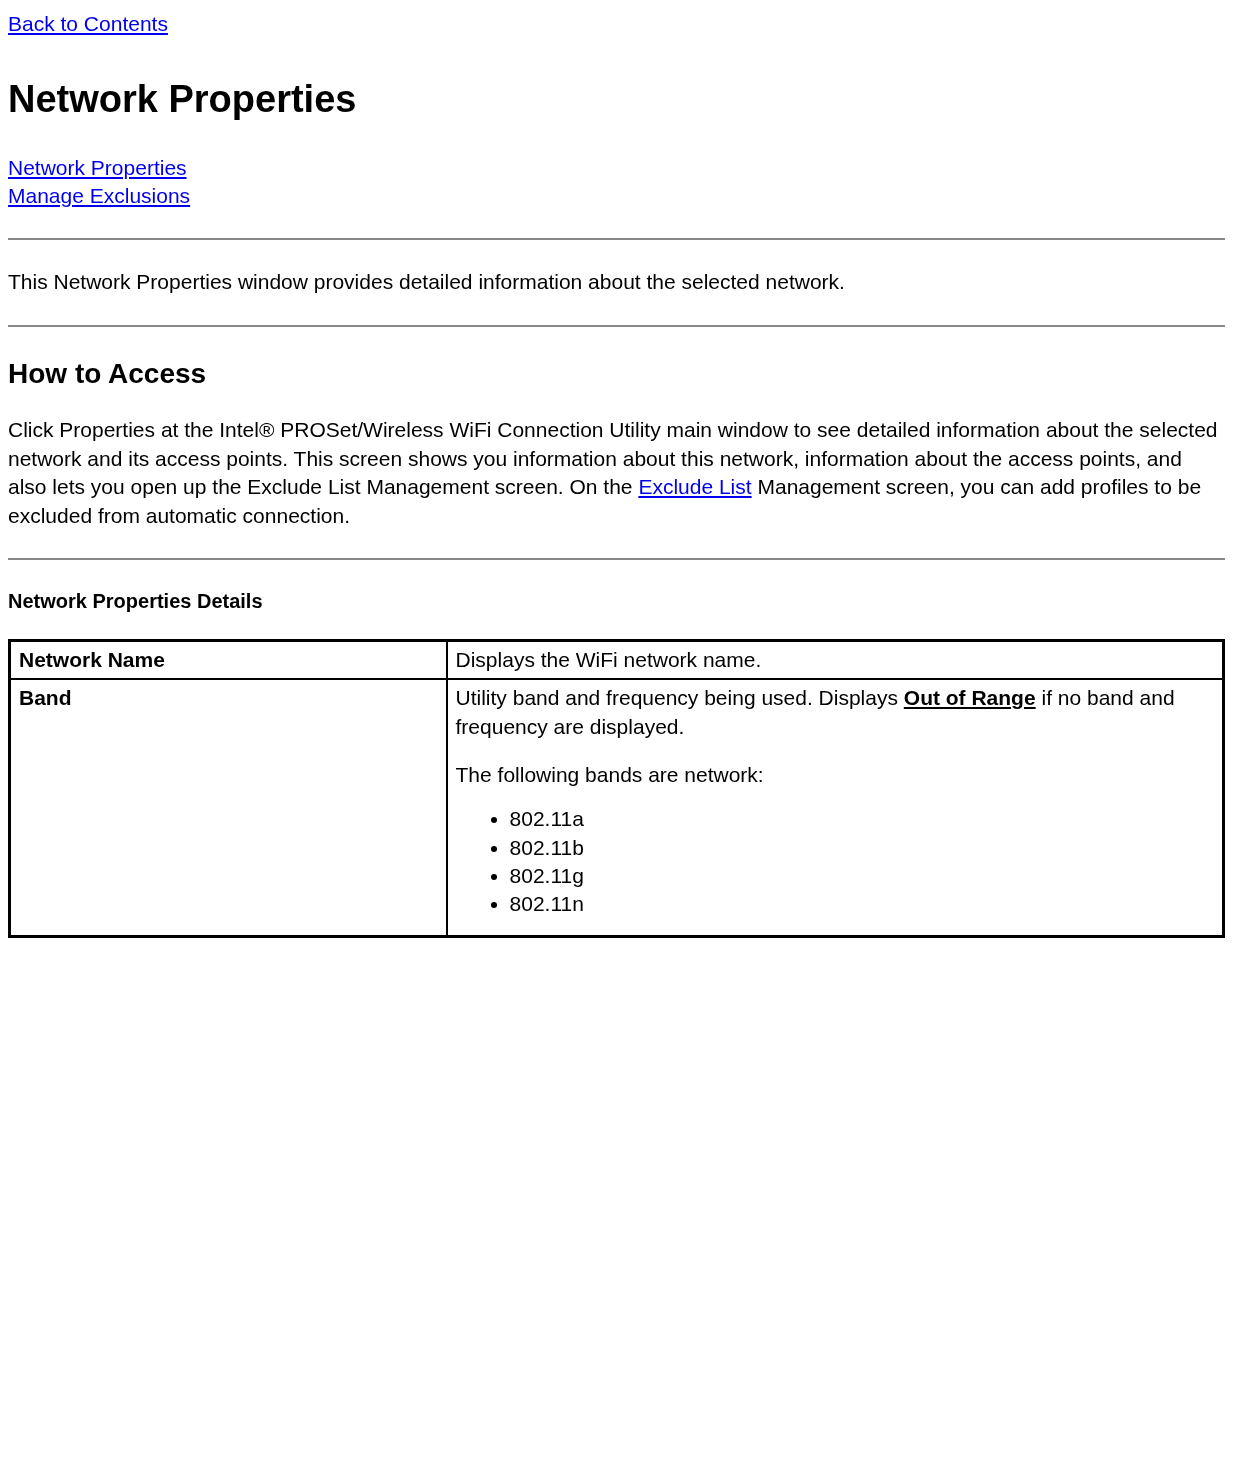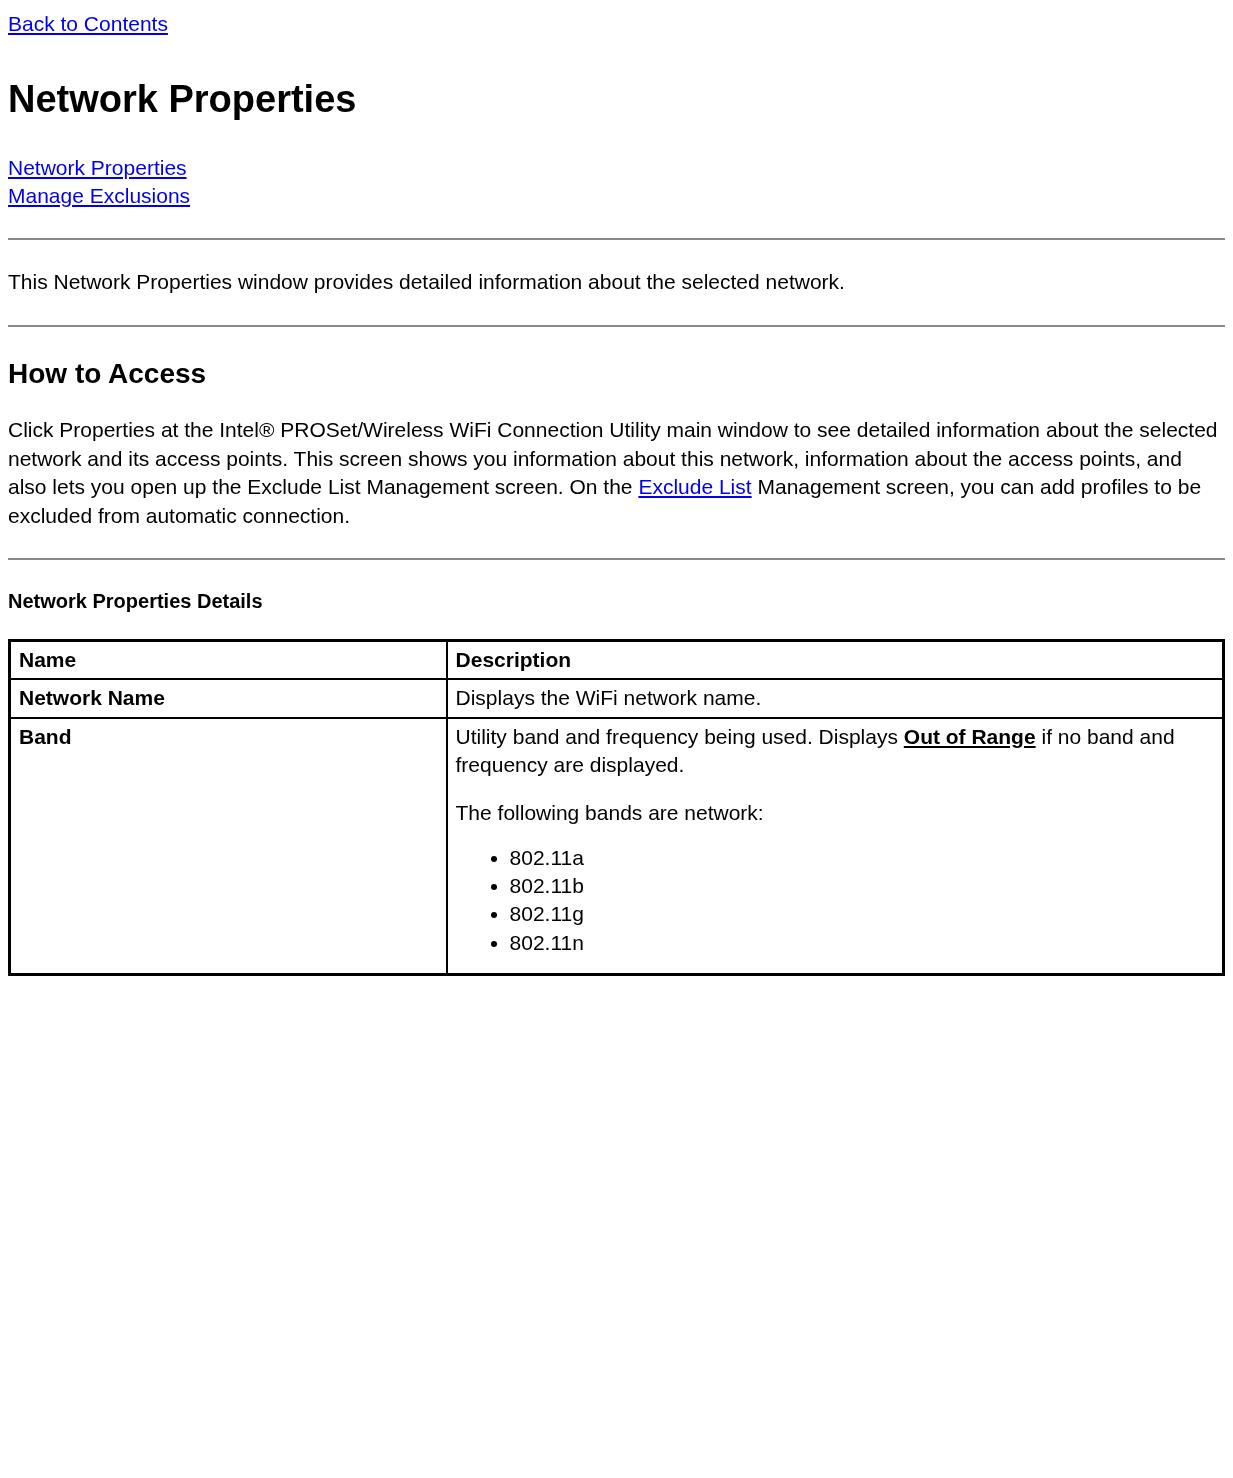--- a/index.html
+++ b/index.html
@@ -107,24 +107,20 @@
 <p>
   <span>Click Properties at the Intel® PROSet/Wireless WiFi Connection Utility main window to see detailed information about the selected network and its access points. This screen shows you information about this network, information about the access points, and also lets you open up the Exclude List Management screen. On the </span><a href="#">Exclude List</a><span> Management screen, you can add profiles to be excluded from automatic connection.</span>
 </p>
 
 <hr>
 
 <h3>Network Properties Details</h3>
 
 <table>
   <tbody>
-      <tr>
-    <td class="th">Name</td>
-    <td class="th">Description</td>
-  </tr>
   <tr>
     <td class="rowname">Network Name</td>
     <td>Displays the WiFi network name.</td>
   </tr>
   <tr>
     <td class="rowname">Band</td>
     <td>
       <span>Utility band and frequency being used. Displays </span><span class="desc-bold">Out of Range</span><span> if no band and frequency are displayed.</span>
       <p style="margin-top:20px;margin-bottom:16px;">The following bands are network:</p>
       <ul class="bands">

